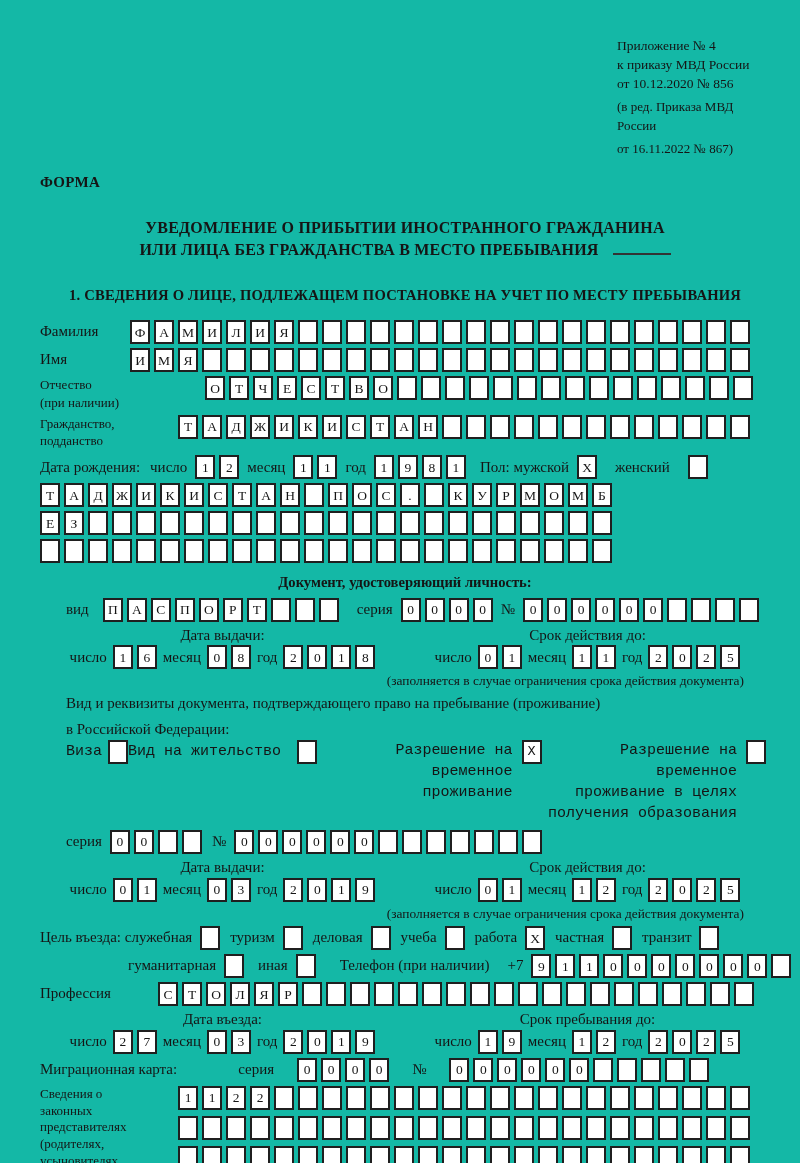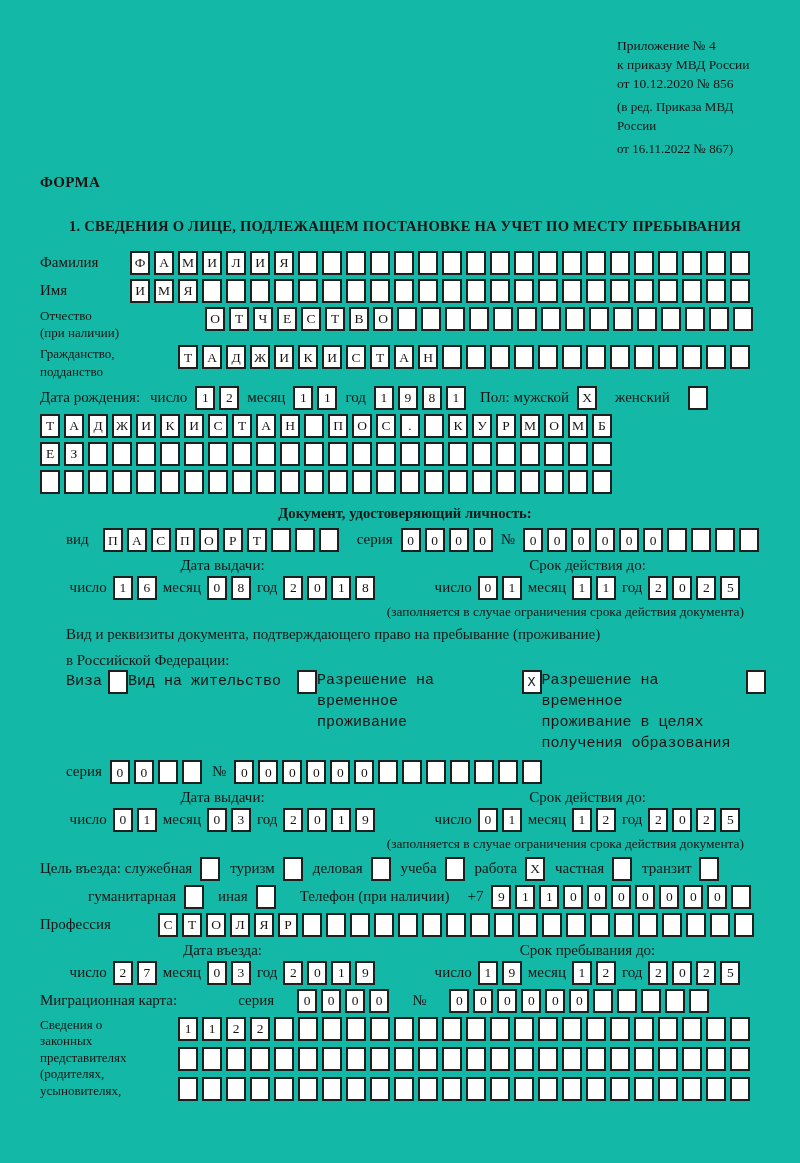--- a/index.html
+++ b/index.html
@@ -30,41 +30,45 @@
   }
   .center-bold { text-align:center; font-weight:bold; font-size:14.6px; margin:6px 0 5px 0; }
   .dates-head { display:flex; margin-top:2px; }
   .dates-head > div { width:50%; text-align:center; font-size:15px; }
   .dates-row { display:flex; margin-bottom:3px; }
   .dgroup { width:50%; display:flex; align-items:center; justify-content:center; gap:6px; white-space:nowrap; }
   .ftnote { font-size:13.4px; }
   .ft-right { text-align:right; padding-right:26px; margin-bottom:4px; }
   .opt { display:inline-flex; align-items:center; gap:6px; }
   .opt-multi { display:inline-flex; align-items:flex-start; gap:9px; }
-  .opt-lines { text-align:left; font-size:15px; line-height:1.4; white-space:normal; }
+  .opt-lines { text-align:right; font-size:15px; line-height:1.4; white-space:normal; }
   .indent { margin-left:26px; }
   .gap8  { margin-left:8px; }  .gap10 { margin-left:10px; }
   .gap14 { margin-left:14px; } .gap18 { margin-left:18px; }
   .gap24 { margin-left:24px; } .gap46 { margin-left:46px; }
 </style>
 </head>
 <body>
 
 <div class="page">
 
   <div class="hdr">
     <div>Приложение № 4</div>
     <div>к приказу МВД России</div>
     <div>от 10.12.2020 № 856</div>
     <div class="ed">(в ред. Приказа МВД России</div>
     <div class="ed">от 16.11.2022 № 867)</div>
   </div>
 
   <div class="forma">ФОРМА</div>
 
+  <div class="title">
+    <div>УВЕДОМЛЕНИЕ О ПРИБЫТИИ ИНОСТРАННОГО ГРАЖДАНИНА</div>
+    <div><span>ИЛИ ЛИЦА БЕЗ ГРАЖДАНСТВА В МЕСТО ПРЕБЫВАНИЯ</span><span class="tunder"></span></div>
+  </div>
 
   <div class="sec-heading">1. СВЕДЕНИЯ О ЛИЦЕ, ПОДЛЕЖАЩЕМ ПОСТАНОВКЕ НА УЧЕТ ПО МЕСТУ ПРЕБЫВАНИЯ</div>
 
   <div class="rows">
 
     <div class="row">
       <span class="lbl" style="width:90px;">Фамилия</span>
       <span class="boxrow">
           <span class="bx">Ф</span>
           <span class="bx">А</span>
@@ -521,21 +525,21 @@
       <span class="lbl gap10">частная</span>
       <span class="boxrow gap8">
           <span class="bx"></span>
         </span>
       <span class="lbl gap10">транзит</span>
       <span class="boxrow gap8">
           <span class="bx"></span>
         </span>
     </div>
 
-    <div class="row" style="margin-left:48px;">
+    <div class="row" style="margin-left:88px;">
       <span class="lbl">гуманитарная</span>
       <span class="boxrow gap8">
           <span class="bx"></span>
         </span>
       <span class="lbl gap14">иная</span>
       <span class="boxrow gap8">
           <span class="bx"></span>
         </span>
       <span class="lbl gap24">Телефон (при наличии)</span>
       <span class="lbl gap18">+7</span>

